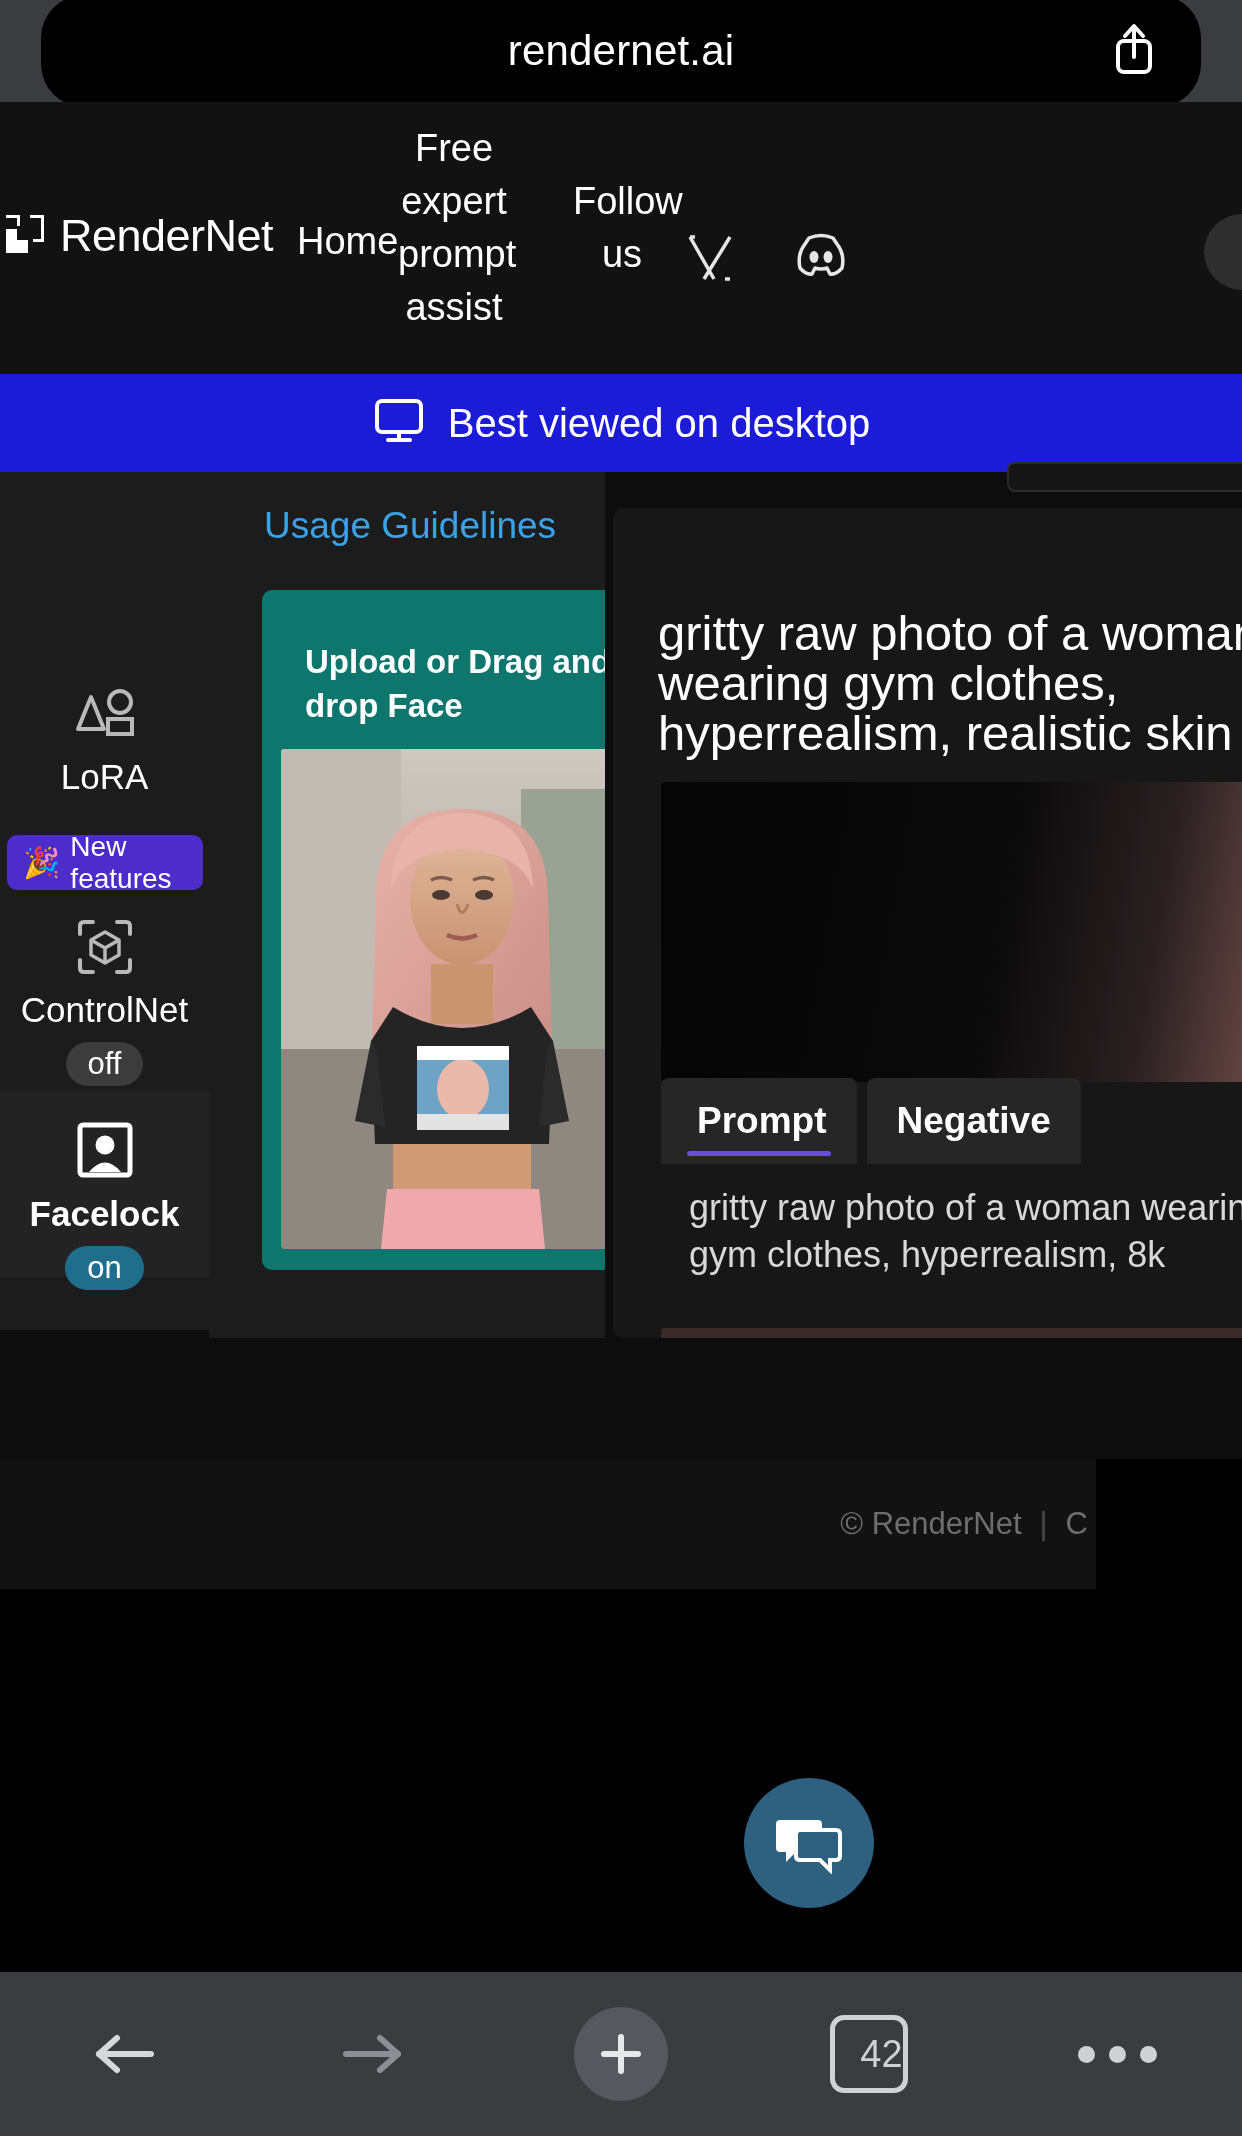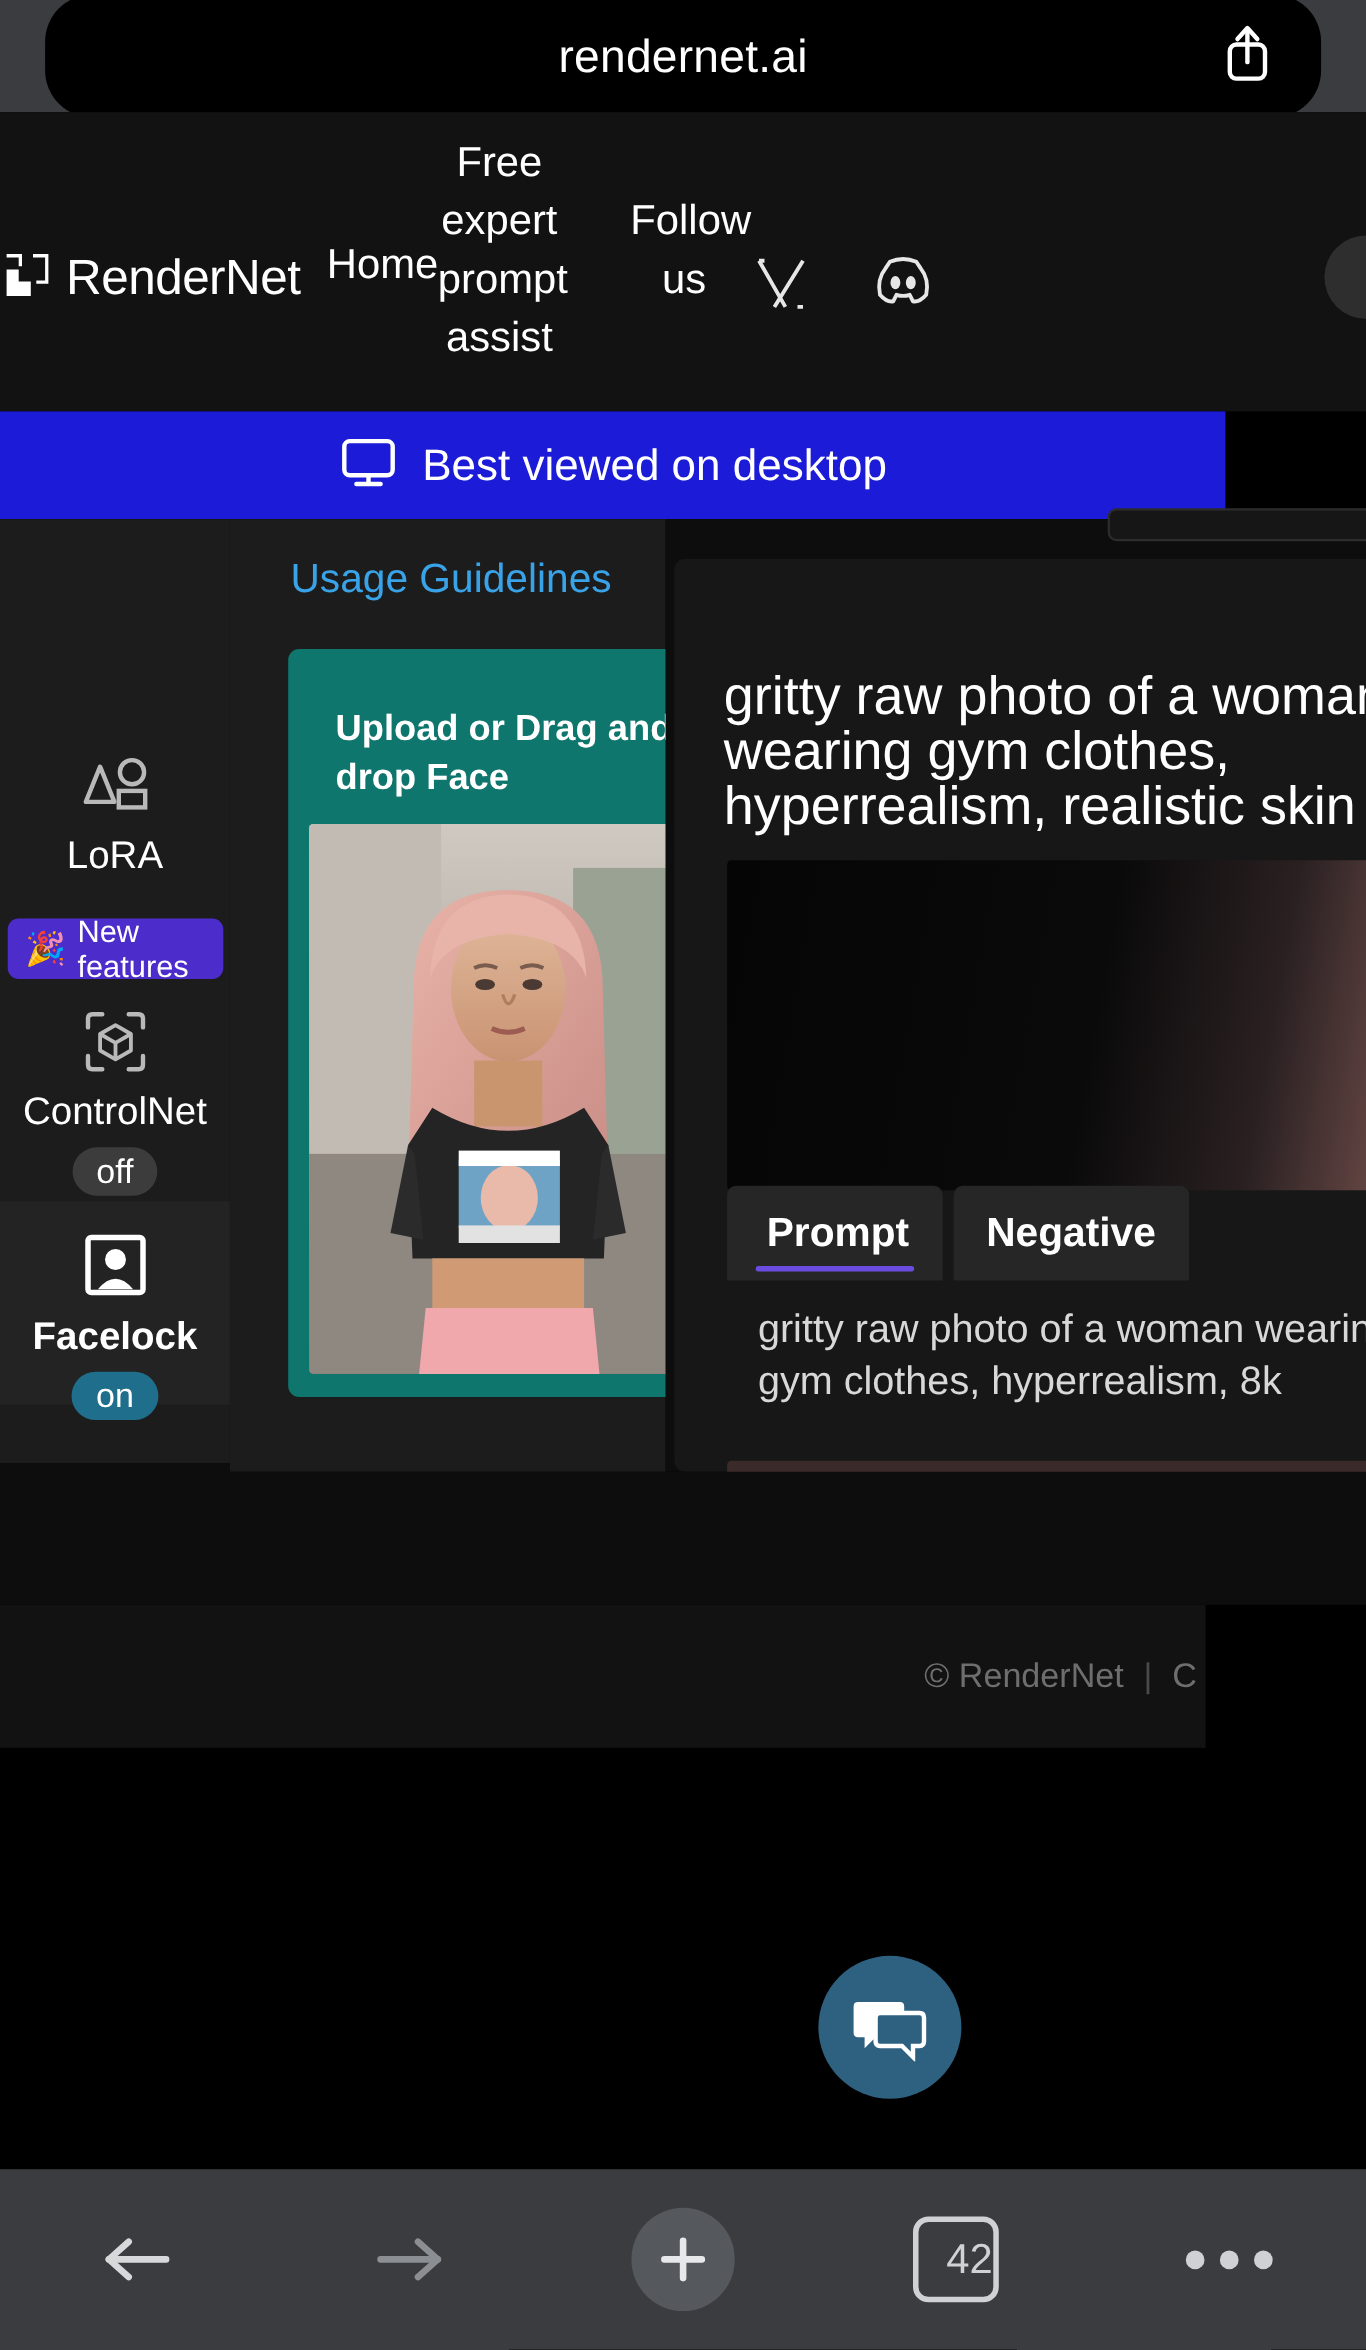--- a/index.html
+++ b/index.html
@@ -20,21 +20,21 @@
   }
   #url-text { color:#fff; font-size:42px; letter-spacing:.2px; }
   #share-icon { position:absolute; right:44px; top:50%; transform:translateY(-50%); }
 
   
   #site-header {
     position:absolute; left:0; top:102px; width:1242px; height:272px;
     background:#121212;
   }
   #logo-wrap {
-    position:absolute; left:4px; top:124px;
+    position:absolute; left:4px; top:108px;
     display:flex; align-items:center; gap:14px;text-align:center;
   }
   #logo-text { color:#fff; font-size:45px; letter-spacing:-.5px; }
   #nav-home { position:absolute; left:297px; top:118px; color:#fff; font-size:38px; }
   #nav-prompt {
     position:absolute; left:398px; top:20px; width:112px;
     color:#fff; font-size:38px; line-height:53px; text-align:center;
   }
   #nav-follow {
     position:absolute; left:573px; top:73px; width:98px;
@@ -43,21 +43,21 @@
   #icon-x { position:absolute; left:684px; top:130px; }
   #icon-discord { position:absolute; left:792px; top:128px; }
   #avatar-partial {
     position:absolute; left:1204px; top:112px;
     width:76px; height:76px; border-radius:50%;
     background:#2e2e2e;
   }
 
   
   #desktop-banner {
-    position:absolute; left:0; top:374px; width:1114px; height:98px;
+    position:absolute; left:0; top:374px; width:1242px; height:98px;
     background:#1c1cd8;
     display:flex; align-items:center; justify-content:center; gap:22px;
   }
   #desktop-banner-label { color:#fff; font-size:40px; }
 
   
   #app-body {
     position:absolute; left:0; top:472px; width:1242px; height:866px;
     background:#0d0d0d;
   }

